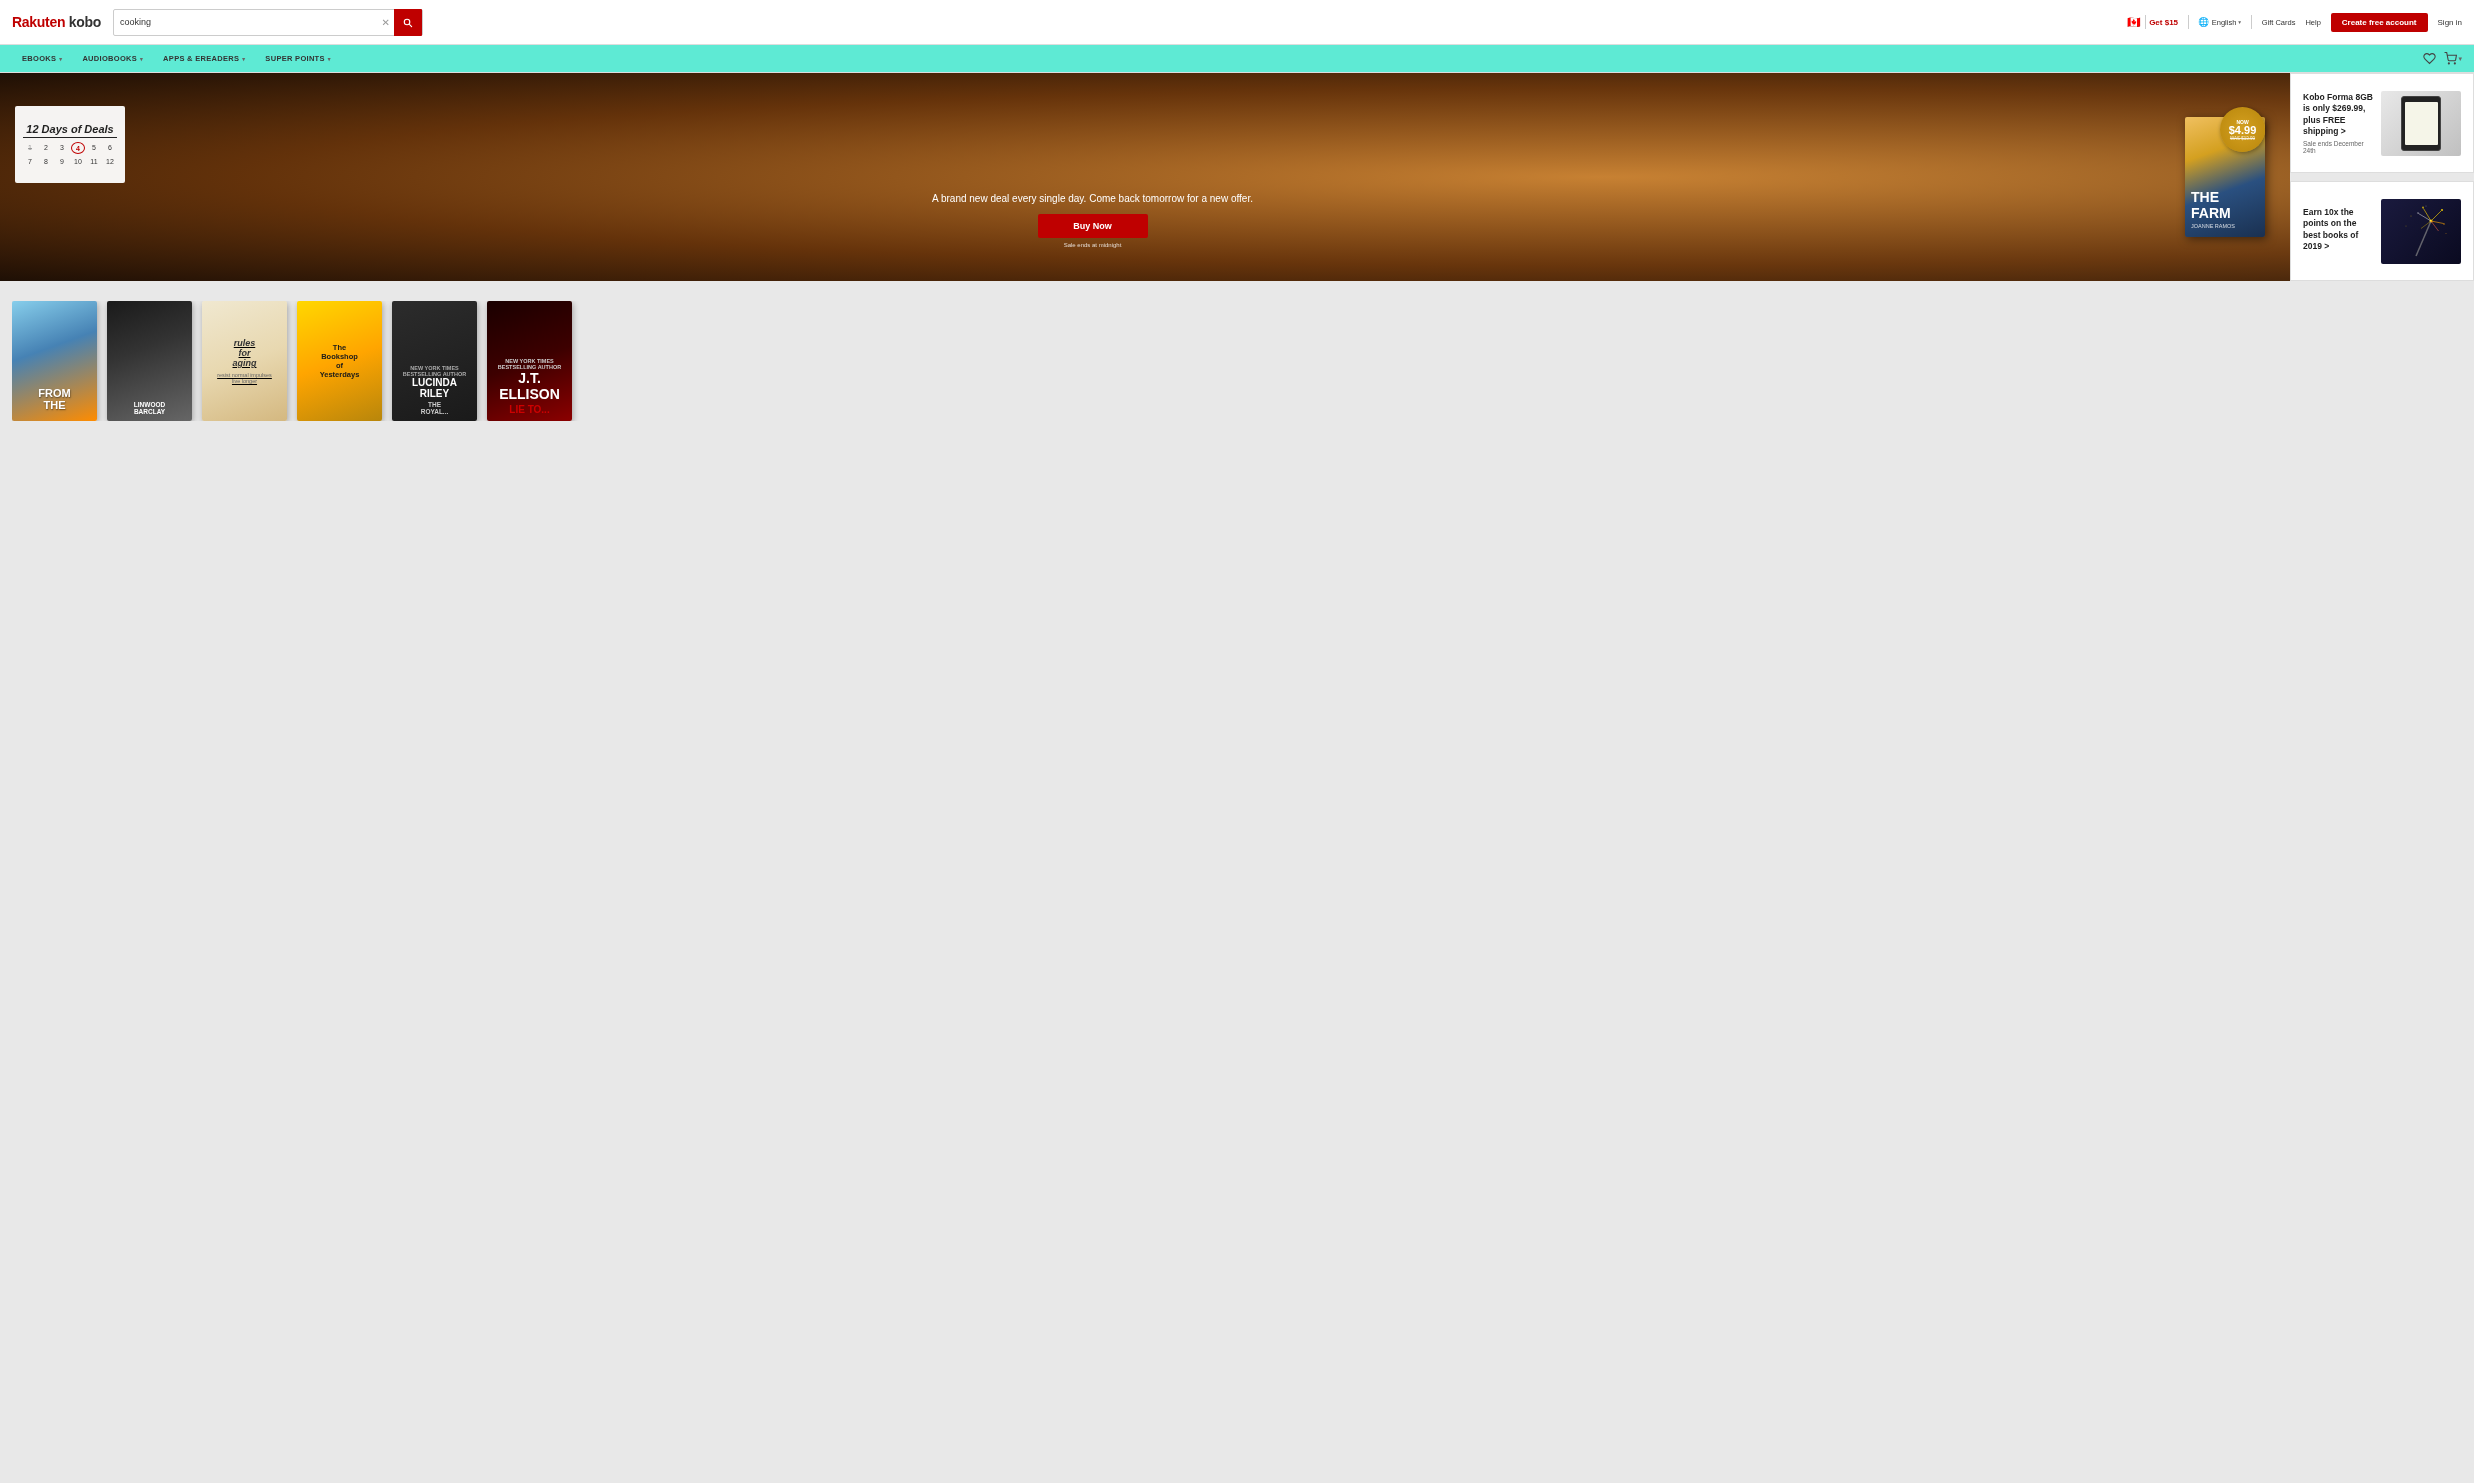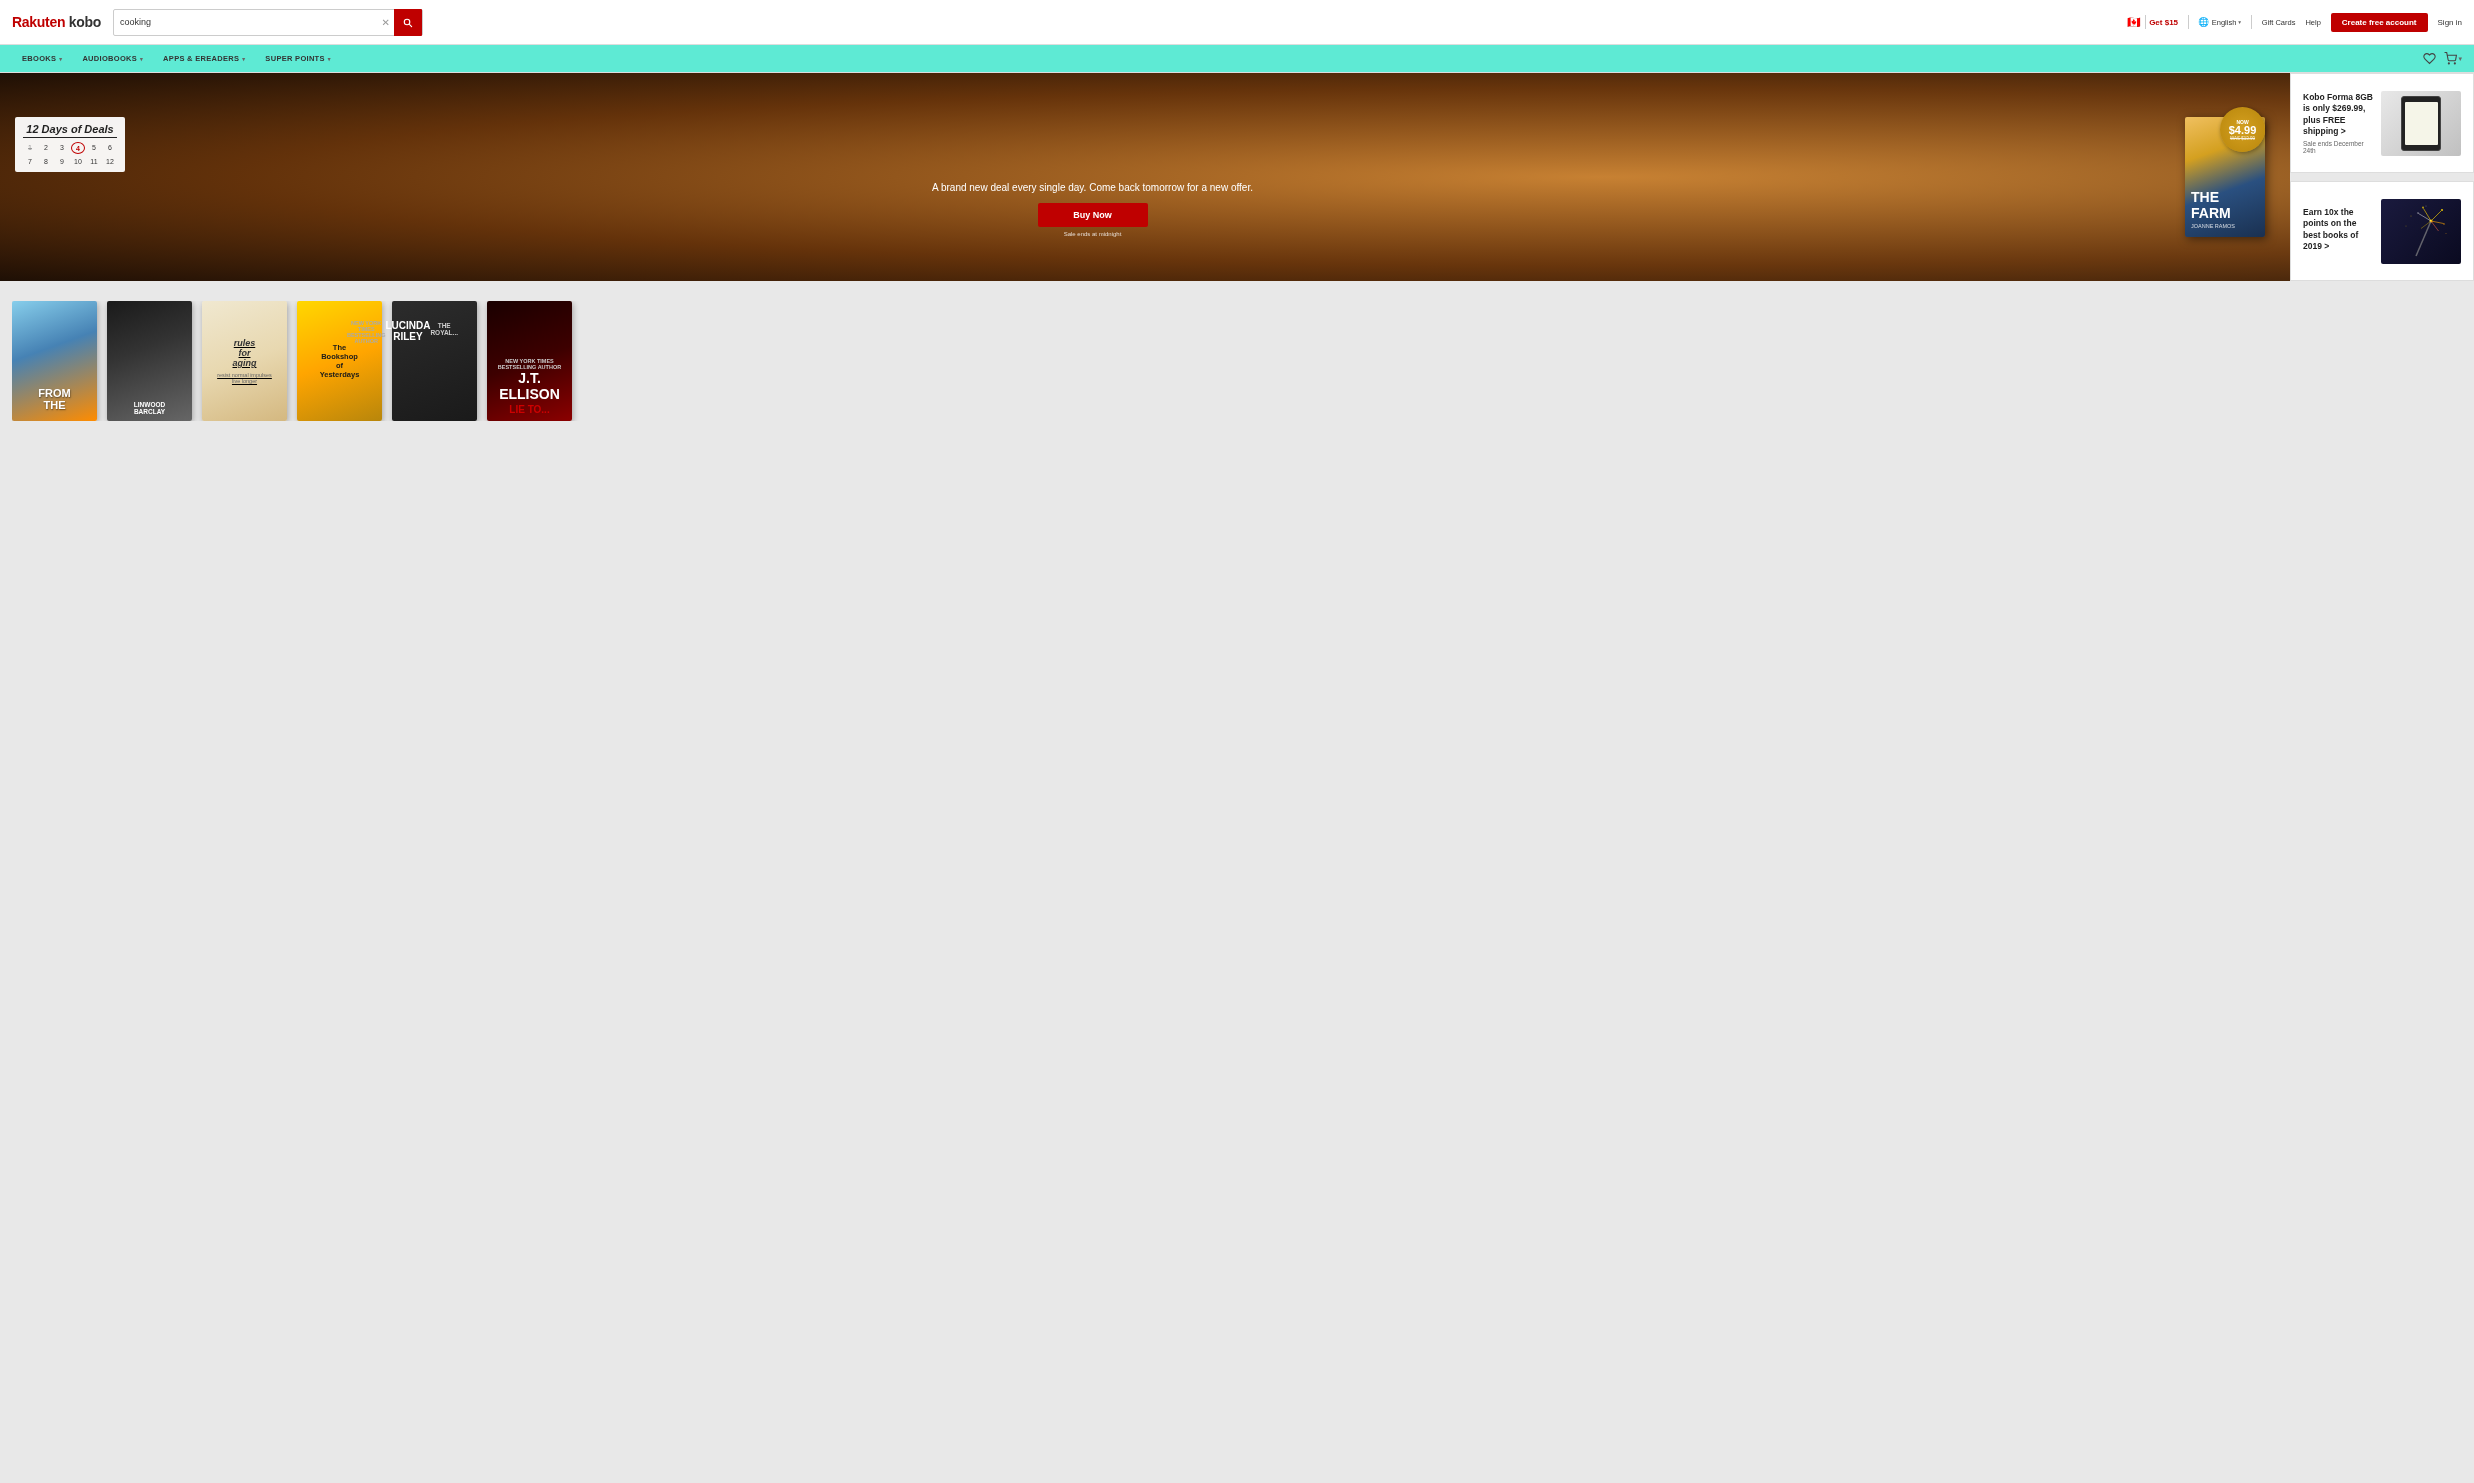--- a/index.html
+++ b/index.html
@@ -203,21 +203,21 @@
       width: 100%;
       gap: 15px;
     }
     .banner-left {
       flex: 1;
       color: #fff;
     }
     .calendar-block {
       background: rgba(255,255,255,0.95);
       border-radius: 2px;
-      padding: 6px 8px;
+      padding: 17px 8px;
       margin-bottom: 9px;
       display: inline-block;
       min-width: 110px;
     }
     .calendar-title {
       font-size: 11px;
       font-weight: 700;
       font-style: italic;
       color: #222;
       text-align: center;
@@ -447,21 +447,21 @@
     .cover-3 {
       background: linear-gradient(160deg, #f0e8d0 0%, #e8d8b0 50%, #d4b880 100%);
       display: flex; align-items: center; justify-content: center; text-decoration: underline;
     }
     .cover-4 {
       background: linear-gradient(160deg, #ffd700 0%, #ffa500 50%, #b8860b 100%);
       display: flex; flex-direction: column; justify-content: center; align-items: center; padding: 6px;
     }
     .cover-5 {
       background: linear-gradient(160deg, #2c2c2c 0%, #1a1a1a 100%);
-      display: flex; flex-direction: row; justify-content: flex-end; padding: 19px;
+      display: flex; flex-direction: column; justify-content: flex-end; padding: 6px;
     }
     .cover-6 {
       background: linear-gradient(160deg, #1a0000 0%, #3d0000 50%, #8B0000 100%);
       display: flex; flex-direction: column; justify-content: flex-end; padding: 6px;
     }
     .cover-text {
       color: white; font-size: 6.5px; font-weight: 700; text-align: center;
     }
   </style>
 </head>

